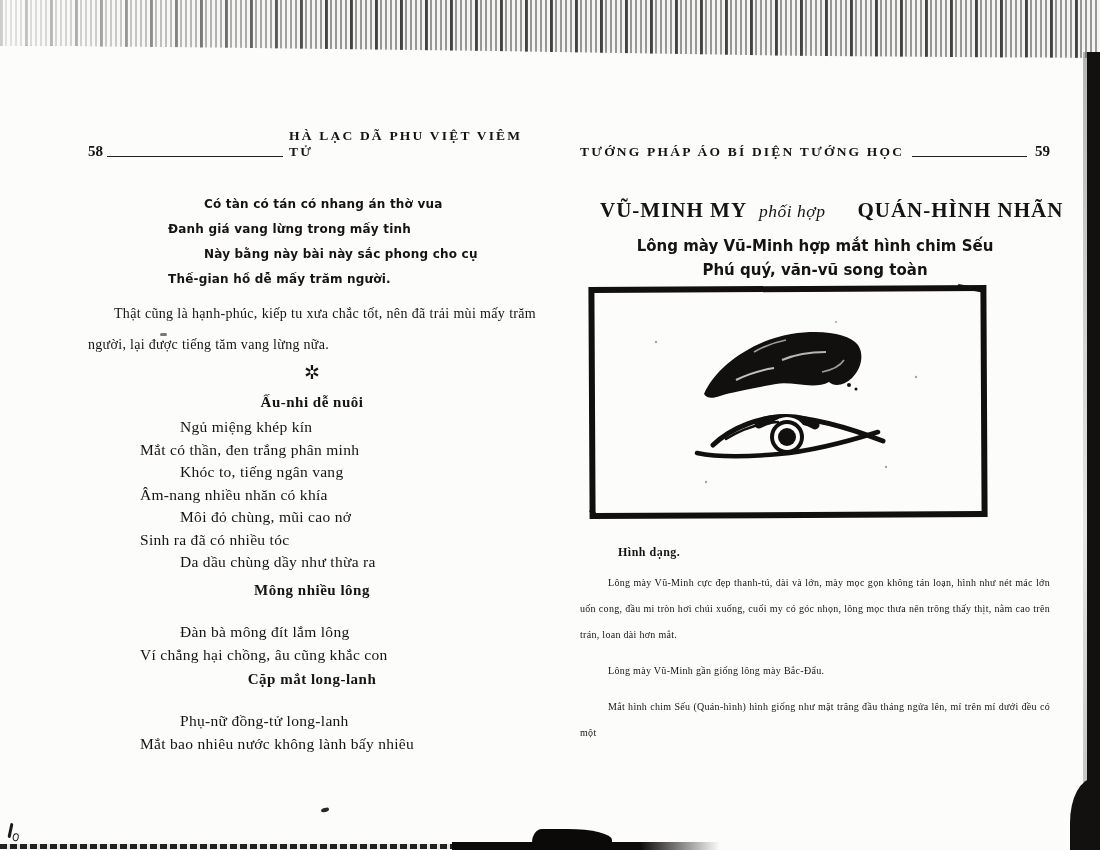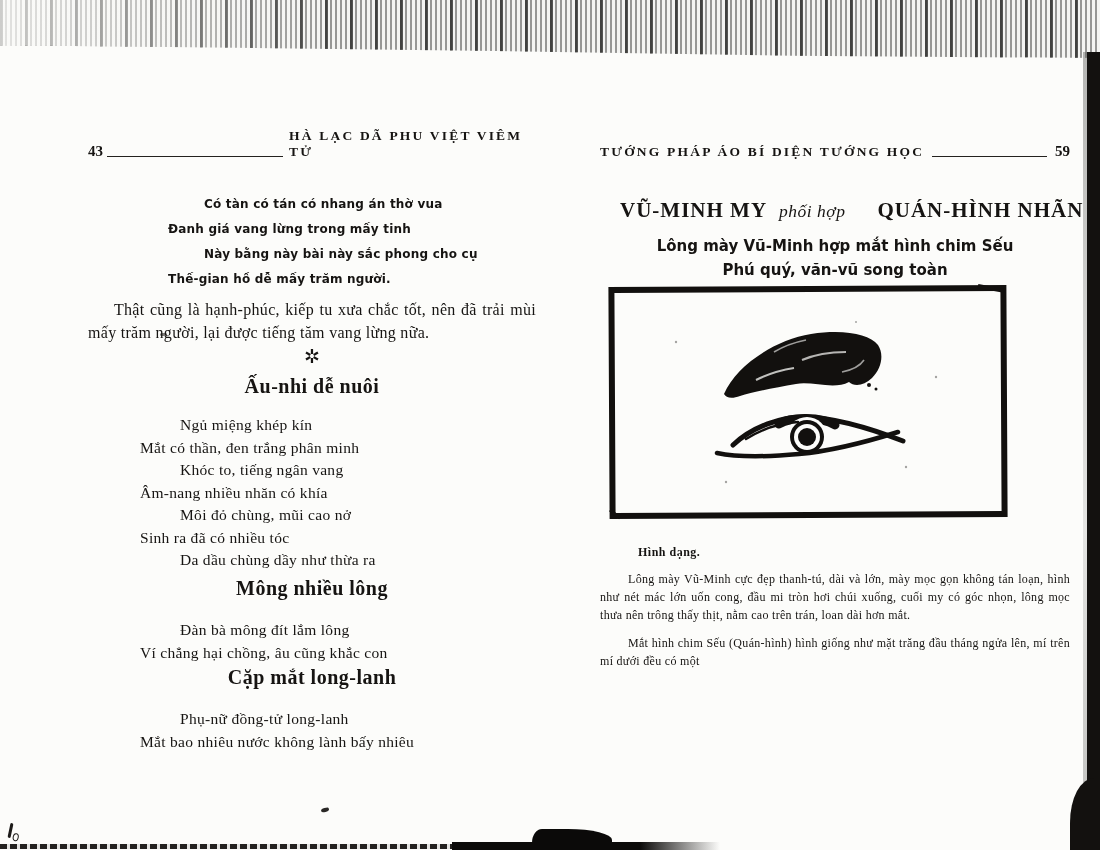--- a/index.html
+++ b/index.html
@@ -40,82 +40,82 @@
     border-radius:10px 55% 0 0 / 14px 11px 0 0;
   }
   .stray-bl{position:absolute;left:9px;bottom:12px;width:3px;height:15px;background:#1c1a18;transform:rotate(12deg);border-radius:2px;}
   .stray-bl::after{content:"";position:absolute;left:5px;top:9px;width:4px;height:6px;border:1.5px solid #1c1a18;border-radius:50%;}
   .speck1{position:absolute;left:321px;bottom:38px;width:8px;height:4px;background:#2a2826;border-radius:50% 30% 40% 50%;transform:rotate(-15deg);}
   .speck2{position:absolute;left:160px;top:333px;width:7px;height:3px;background:#7a7876;border-radius:2px;}
 
   
   .page{position:absolute;top:140px;}
   .page-left{left:88px;width:448px;}
-  .page-right{left:600px;width:470px;}
+  .page-right{left:580px;width:470px;}
 
   .running-head{display:flex;align-items:flex-end;height:20px;font-size:13.5px;letter-spacing:2.2px;font-weight:700;}
   .running-head .pnum{letter-spacing:0;font-size:15px;font-weight:700;}
   .running-head .rule{border-bottom:1.5px solid #24221f;margin:0 6px 3px 4px;}
   .page-left .rule{flex:0 0 176px;}
   .page-right .rule{flex:1 1 auto;margin:0 8px 3px 8px;}
 
   
   .opening-verse{
     margin-top:32px;font-family:"DejaVu Sans", sans-serif;font-weight:700;
     font-size:12px;line-height:25px;letter-spacing:.2px;
   }
   .opening-verse > div{padding-left:80px;}
   .opening-verse > div:nth-child(odd){padding-left:116px;}
   .body-par{
-    margin:6px 0 0 0;font-size:16px;line-height:23px;text-align:justify;text-indent:26px;
+    margin:6px 0 0 0;font-size:14px;line-height:31px;text-align:justify;text-indent:26px;
     letter-spacing:.3px;
   }
   .divider{height:24px;line-height:24px;text-align:center;font-size:19px;margin-top:0;
     font-family:"DejaVu Sans", sans-serif;}
-  .sect-h{font-size:20px;font-weight:700;text-align:center;line-height:24px;letter-spacing:.5px;}
+  .sect-h{font-size:15px;font-weight:700;text-align:center;line-height:24px;letter-spacing:.5px;}
   .h1{margin-top:6px;}
   .h2{margin-top:4px;}
   .h3{}
-  .verse{font-size:15.5px;letter-spacing:.3px;margin-top:16px;}
+  .verse{font-size:15.5px;letter-spacing:.3px;margin-top:2px;}
   .verse > div{padding-left:52px;line-height:22.5px;}
   .verse > div:nth-child(odd){padding-left:92px;}
   .verse-2{margin-top:18px;}
   .verse-2 > div{line-height:23.5px;}
 
   
   .rtitle-line{margin-top:36px;text-align:center;line-height:28px;white-space:nowrap;}
   .rtitle-line .big{font-size:21px;font-weight:700;letter-spacing:1px;margin-left:20px;}
   .rtitle-line .con{font-size:17.5px;font-style:italic;margin:0 8px;letter-spacing:.5px;}
   .subtitle{
     margin-top:8px;text-align:center;font-family:"DejaVu Sans", sans-serif;
     font-weight:700;font-size:15px;line-height:24px;
   }
   .figure{margin:0 0 0 6px;width:405px;height:240px;}
   .figure svg{display:block;}
   .h-hinh{margin:18px 0 0 38px;font-size:12px;font-weight:700;line-height:24px;letter-spacing:.5px;}
-  .rpar{margin:6px 0 0 0;font-size:12px;line-height:18px;text-align:justify;text-indent:28px;letter-spacing:.3px;}
+  .rpar{margin:6px 0 0 0;font-size:10px;line-height:26px;text-align:justify;text-indent:28px;letter-spacing:.3px;}
   .rpar + .rpar{margin-top:10px;}
 </style>
 </head>
 <body>
 
 <div class="scan">
 
   <div class="strip-top"></div>
   <div class="strip-right"></div>
   <div class="corner-br"></div>
   <div class="dotline"></div>
   <div class="blot"></div>
   <div class="stray-bl"></div>
   <div class="speck1"></div>
   <div class="speck2"></div>
 
   <div class="page page-left">
     <div class="running-head">
-      <span class="pnum">43</span>
+      <span class="pnum">58</span>
       <span class="rule"></span>
       <span>HÀ LẠC DÃ PHU VIỆT VIÊM TỬ</span>
     </div>
 
     <div class="opening-verse">
       <div>Có tàn có tán có nhang án thờ vua</div>
       <div>Đanh giá vang lừng trong mấy tinh</div>
       <div>Này bằng này bài này sắc phong cho cụ</div>
       <div>Thế-gian hồ dễ mấy trăm người.</div>
     </div>
@@ -204,16 +204,17 @@
           <circle cx="120" cy="200" r="1.2"></circle>
             <circle cx="300" cy="185" r="1.2"></circle>
           <circle cx="250" cy="40" r="1"></circle>
         </g>
       </svg>
     </div>
 
     <div class="h-hinh">Hình dạng.</div>
 
     <p class="rpar">Lông mày Vũ-Minh cực đẹp thanh-tú, dài và lớn, mày mọc gọn không tán loạn, hình như nét mác lớn uốn cong, đầu mi tròn hơi chúi xuống, cuối my có góc nhọn, lông mọc thưa nên trông thấy thịt, nằm cao trên trán, loan dài hơn mắt.</p>
+    <p class="rpar">Lông mày Vũ-Minh gần giống lông mày Bắc-Đẩu.</p>
     <p class="rpar">Mắt hình chim Sếu (Quán-hình) hình giống như mặt trăng đầu tháng ngửa lên, mí trên mí dưới đều có một</p>
   </div>
 
 </div>
 
 </body></html>

